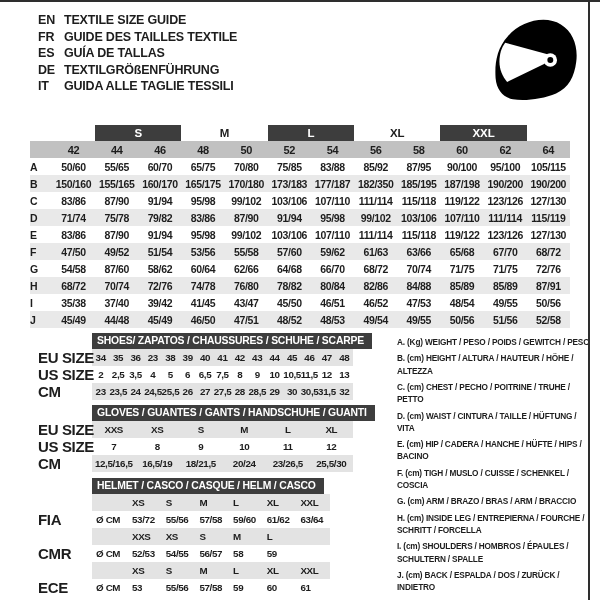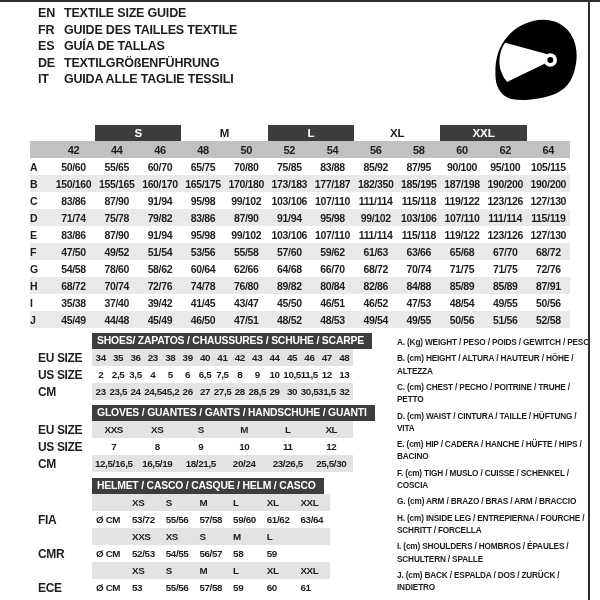--- a/index.html
+++ b/index.html
@@ -1,42 +1,42 @@
 <!DOCTYPE html>
 <html><head>
 <meta charset="utf-8">
 <style>
   *{margin:0;padding:0;box-sizing:border-box}
   html,body{width:600px;height:600px;background:#fff;font-family:"Liberation Sans",sans-serif;color:#1d1d1d;overflow:hidden}
   .page{position:absolute;left:0;top:0;width:600px;height:600px;background:#fff;border-top:2px solid #2e2e2e}
   .right-border{position:absolute;top:0;right:10px;width:2px;height:600px;background:#2e2e2e}
 
   
-  .lang-header{position:absolute;left:38px;top:3px;font-weight:700;font-size:12.5px;line-height:16.5px;letter-spacing:-0.2px}
+  .lang-header{position:absolute;left:38px;top:10px;font-weight:700;font-size:12.5px;line-height:16.5px;letter-spacing:-0.2px}
   .lang-header .code{display:inline-block;width:26px}
 
   
   .helmet-svg{position:absolute;left:486px;top:6px}
 
   
   .main-table{position:absolute;left:30px;top:123px;width:540px;border-collapse:collapse;table-layout:fixed;
               font-weight:700;font-size:10.5px;letter-spacing:-0.35px;text-align:center;white-space:nowrap}
   .main-table td{height:17px;padding:0;overflow:visible}
   .main-table .letter-row td{height:16px;font-size:11.5px;letter-spacing:0}
   .band{background:#3d3d3d;color:#fff}
   .sizes-row td{background:#c1c1c1;font-size:11px}
   tr.shaded td{background:#e9e9e9}
   .row-label{text-align:left;padding-left:6px}
 
   
   .section{position:absolute;left:30px}
   .sec-table{border-collapse:collapse;table-layout:fixed;font-weight:700;font-size:9.8px;letter-spacing:-0.35px;
              text-align:center;white-space:nowrap}
   .sec-table td{height:17px;padding:0;overflow:visible}
-  .sec-table .lbl{text-align:left;padding-left:8px;font-size:12px;background:#fff}
+  .sec-table .lbl{text-align:left;padding-left:8px;font-size:15px;background:#fff}
   .sec-table tr.sec-shaded td{background:#e3e3e3}
   .sec-table tr.sec-shaded td.lbl{background:#fff}
   .title-row td{background:#fff !important;text-align:left;height:17px}
   .title-band{display:inline-block;background:#3d3d3d;color:#fff;font-size:10.4px;letter-spacing:-0.2px;
               padding:2px 8px 3px 5px;line-height:11px}
   #shoes-table{width:323px}
   #gloves-table{width:323px}
   #helmet-table{width:300px}
   #helmet-table td.hcell{text-align:left;padding-left:4px}
 
@@ -192,40 +192,40 @@
           <td>59/62</td>
           <td>61/63</td>
           <td>63/66</td>
           <td>65/68</td>
           <td>67/70</td>
           <td>68/72</td>
         </tr>
         <tr>
           <td class="row-label">G</td>
           <td>54/58</td>
-          <td>78/60</td>
+          <td>87/60</td>
           <td>58/62</td>
           <td>60/64</td>
           <td>62/66</td>
           <td>64/68</td>
           <td>66/70</td>
           <td>68/72</td>
           <td>70/74</td>
           <td>71/75</td>
           <td>71/75</td>
           <td>72/76</td>
         </tr>
         <tr class="shaded">
           <td class="row-label">H</td>
           <td>68/72</td>
           <td>70/74</td>
           <td>72/76</td>
           <td>74/78</td>
           <td>76/80</td>
-          <td>89/82</td>
+          <td>78/82</td>
           <td>80/84</td>
           <td>82/86</td>
           <td>84/88</td>
           <td>85/89</td>
           <td>85/89</td>
           <td>87/91</td>
         </tr>
         <tr>
           <td class="row-label">I</td>
           <td>35/38</td>
@@ -319,21 +319,21 @@
             <td>11,5</td>
             <td>12</td>
             <td>13</td>
           </tr>
           <tr class="sec-shaded">
             <td class="lbl">CM</td>
             <td>23</td>
             <td>23,5</td>
             <td>24</td>
             <td>24,5</td>
-            <td>45,2</td>
+            <td>25,5</td>
             <td>26</td>
             <td>27</td>
             <td>27,5</td>
             <td>28</td>
             <td>28,5</td>
             <td>29</td>
             <td>30</td>
             <td>30,5</td>
             <td>31,5</td>
             <td>32</td>

